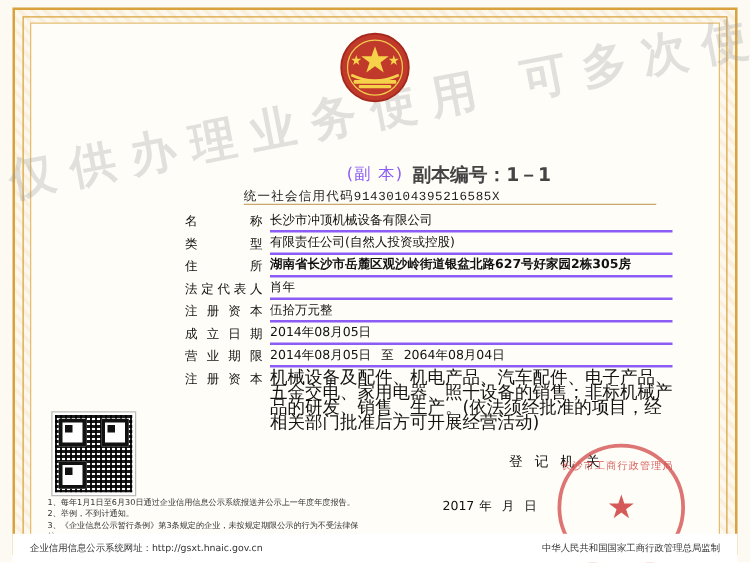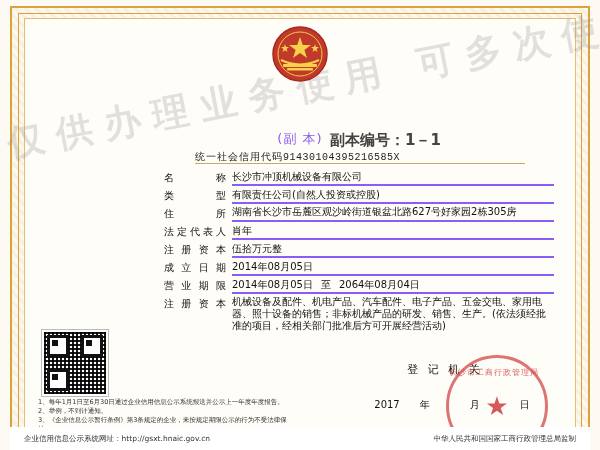--- a/index.html
+++ b/index.html
@@ -127,21 +127,20 @@
     width: 330px;
     border-bottom: 1px solid #c9a86a;
   }
 
   
   .fields {
     position: absolute;
     top: 170px;
     left: 148px;
     width: 390px;
-    margin-left: 16px;
   }
   .field-row {
     display: flex;
     align-items: flex-start;
     margin-bottom: 2px;
     min-height: 15px;
   }
   .field-label {
     width: 62px;
     flex: 0 0 62px;
@@ -154,23 +153,23 @@
   }
   .field-value {
     flex: 1;
     font-size: 10px;
     color: #111;
     line-height: 13px;
     border-bottom: 2px solid #8b5cf6;
     padding-bottom: 1px;
     min-height: 13px;
   }
-  .field-value.two-line { line-height: 12px; }
+  .field-value.two-line { line-height: 12px; font-weight: bold; }
   .scope-value {
-    font-size: 10px;
+    font-size: 14px;
     line-height: 12px;
     border-bottom: none;
   }
   .dates {
     display: flex;
     gap: 8px;
     align-items: baseline;
   }
 
   
@@ -215,23 +214,22 @@
     color: #111;
   }
   .date-line {
     position: absolute;
     right: 48px;
     top: 398px;
     width: 200px;
     font-size: 10px;
     color: #111;
     display: flex;
-    justify-content: center;
+    justify-content: flex-start;
     align-items: baseline;
-    gap: 16px;
   }
   .date-line span { padding: 0 2px; }
 
   
   .seal {
     position: absolute;
     right: 52px;
     top: 355px;
     width: 96px;
     height: 96px;

